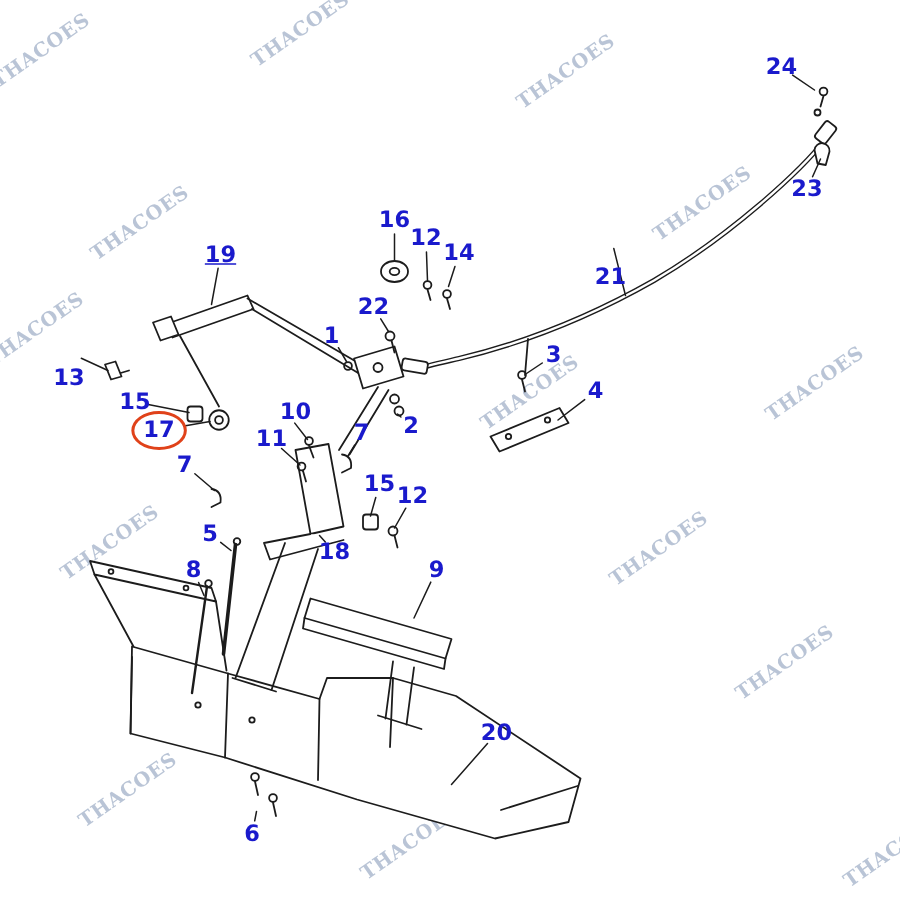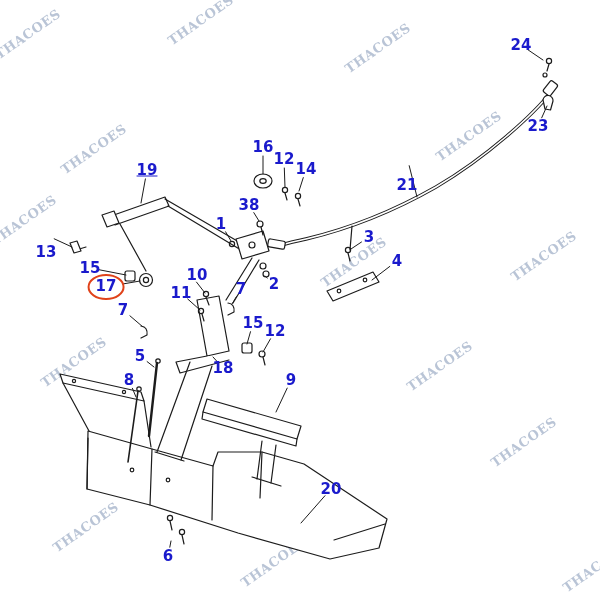--- a/index.html
+++ b/index.html
@@ -187,21 +187,21 @@
 </div>
 
 <div id="callout-layer" class="layer">
     <div class="callout" style="left: 521px; top: 45px;">24</div>
     <div class="callout" style="left: 538px; top: 126px;">23</div>
     <div class="callout" style="left: 407px; top: 157px; margin-top: 28px;">21</div>
     <div class="callout" style="left: 263px; top: 147px; text-align: right;">16</div>
     <div class="callout" style="left: 284px; top: 159px;">12</div>
     <div class="callout" style="left: 306px; top: 169px;">14</div>
     <div class="callout" style="left: 147px; top: 170px; text-decoration: underline;">19</div>
-    <div class="callout" style="left: 249px; top: 205px;">38</div>
+    <div class="callout" style="left: 249px; top: 205px;">22</div>
     <div class="callout" style="left: 221px; top: 224px;">1</div>
     <div class="callout" style="left: 46px; top: 252px;">13</div>
     <div class="callout" style="left: 369px; top: 237px;">3</div>
     <div class="callout" style="left: 397px; top: 261px;">4</div>
     <div class="callout" style="left: 90px; top: 268px;">15</div>
     <div class="callout circled" style="left: 106px; top: 287px;">17</div>
     <div class="callout" style="left: 197px; top: 275px;">10</div>
     <div class="callout" style="left: 181px; top: 293px;">11</div>
     <div class="callout" style="left: 241px; top: 289px;">7</div>
     <div class="callout" style="left: 274px; top: 284px;">2</div>

